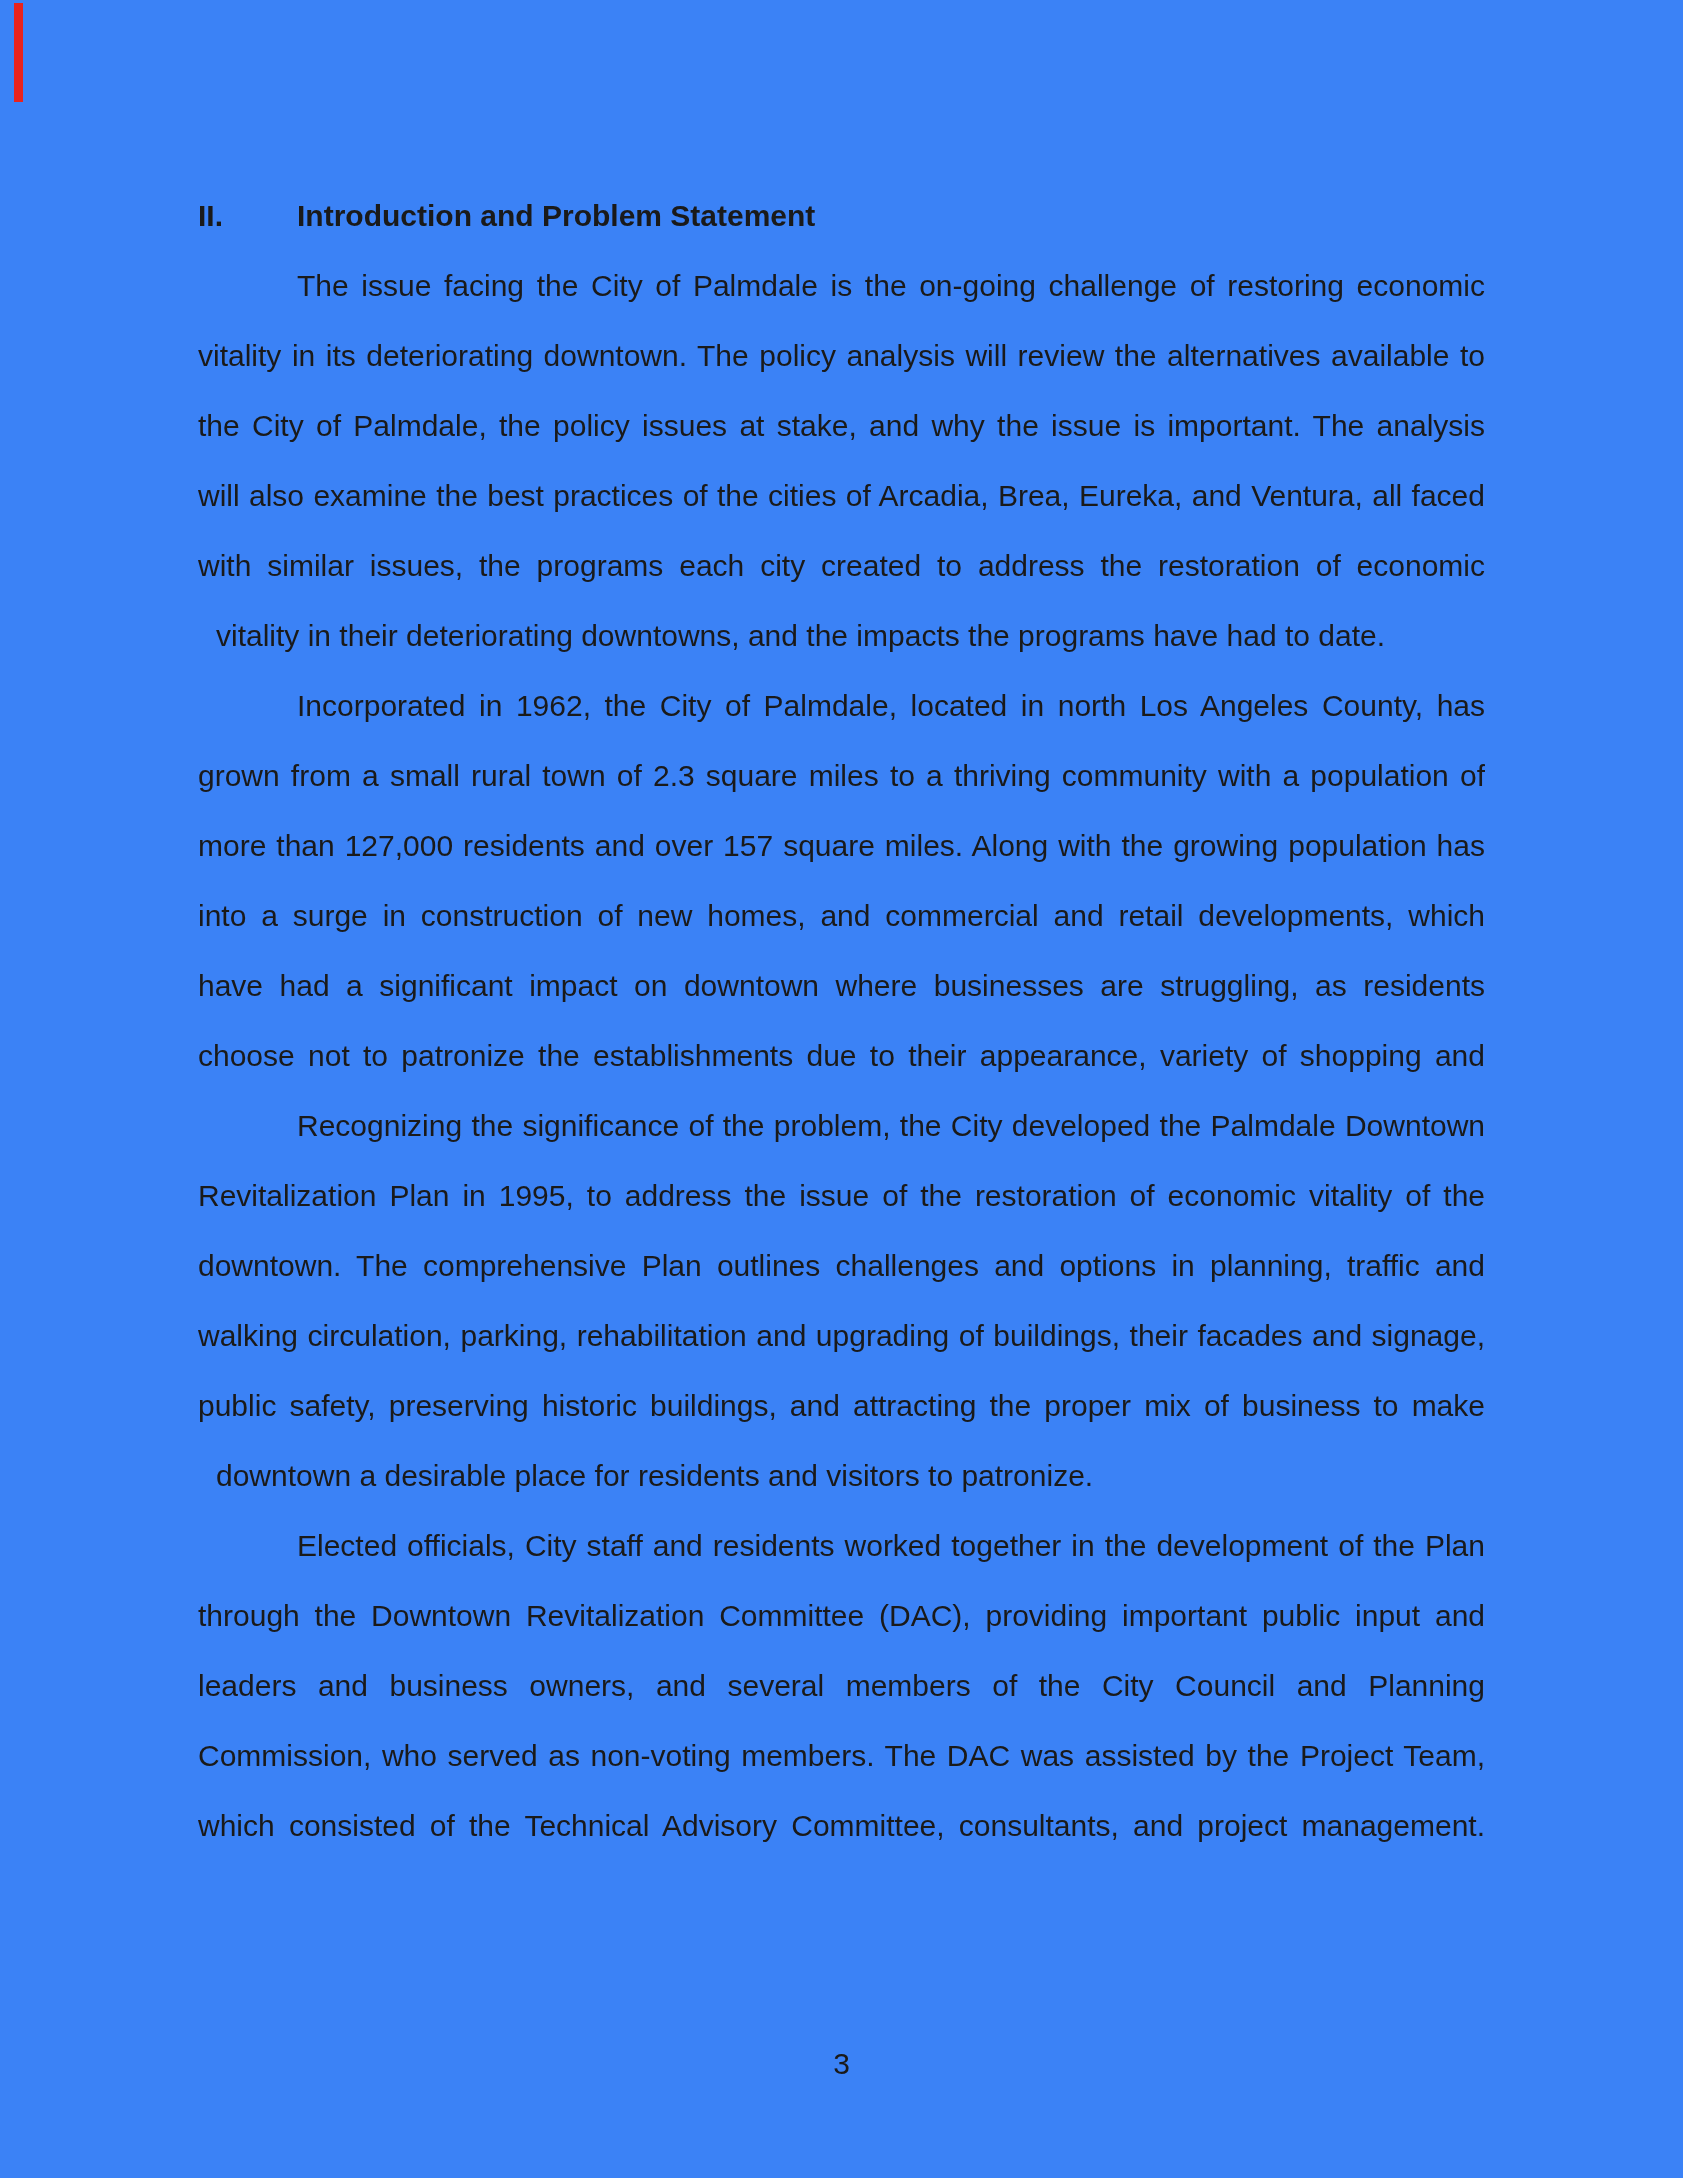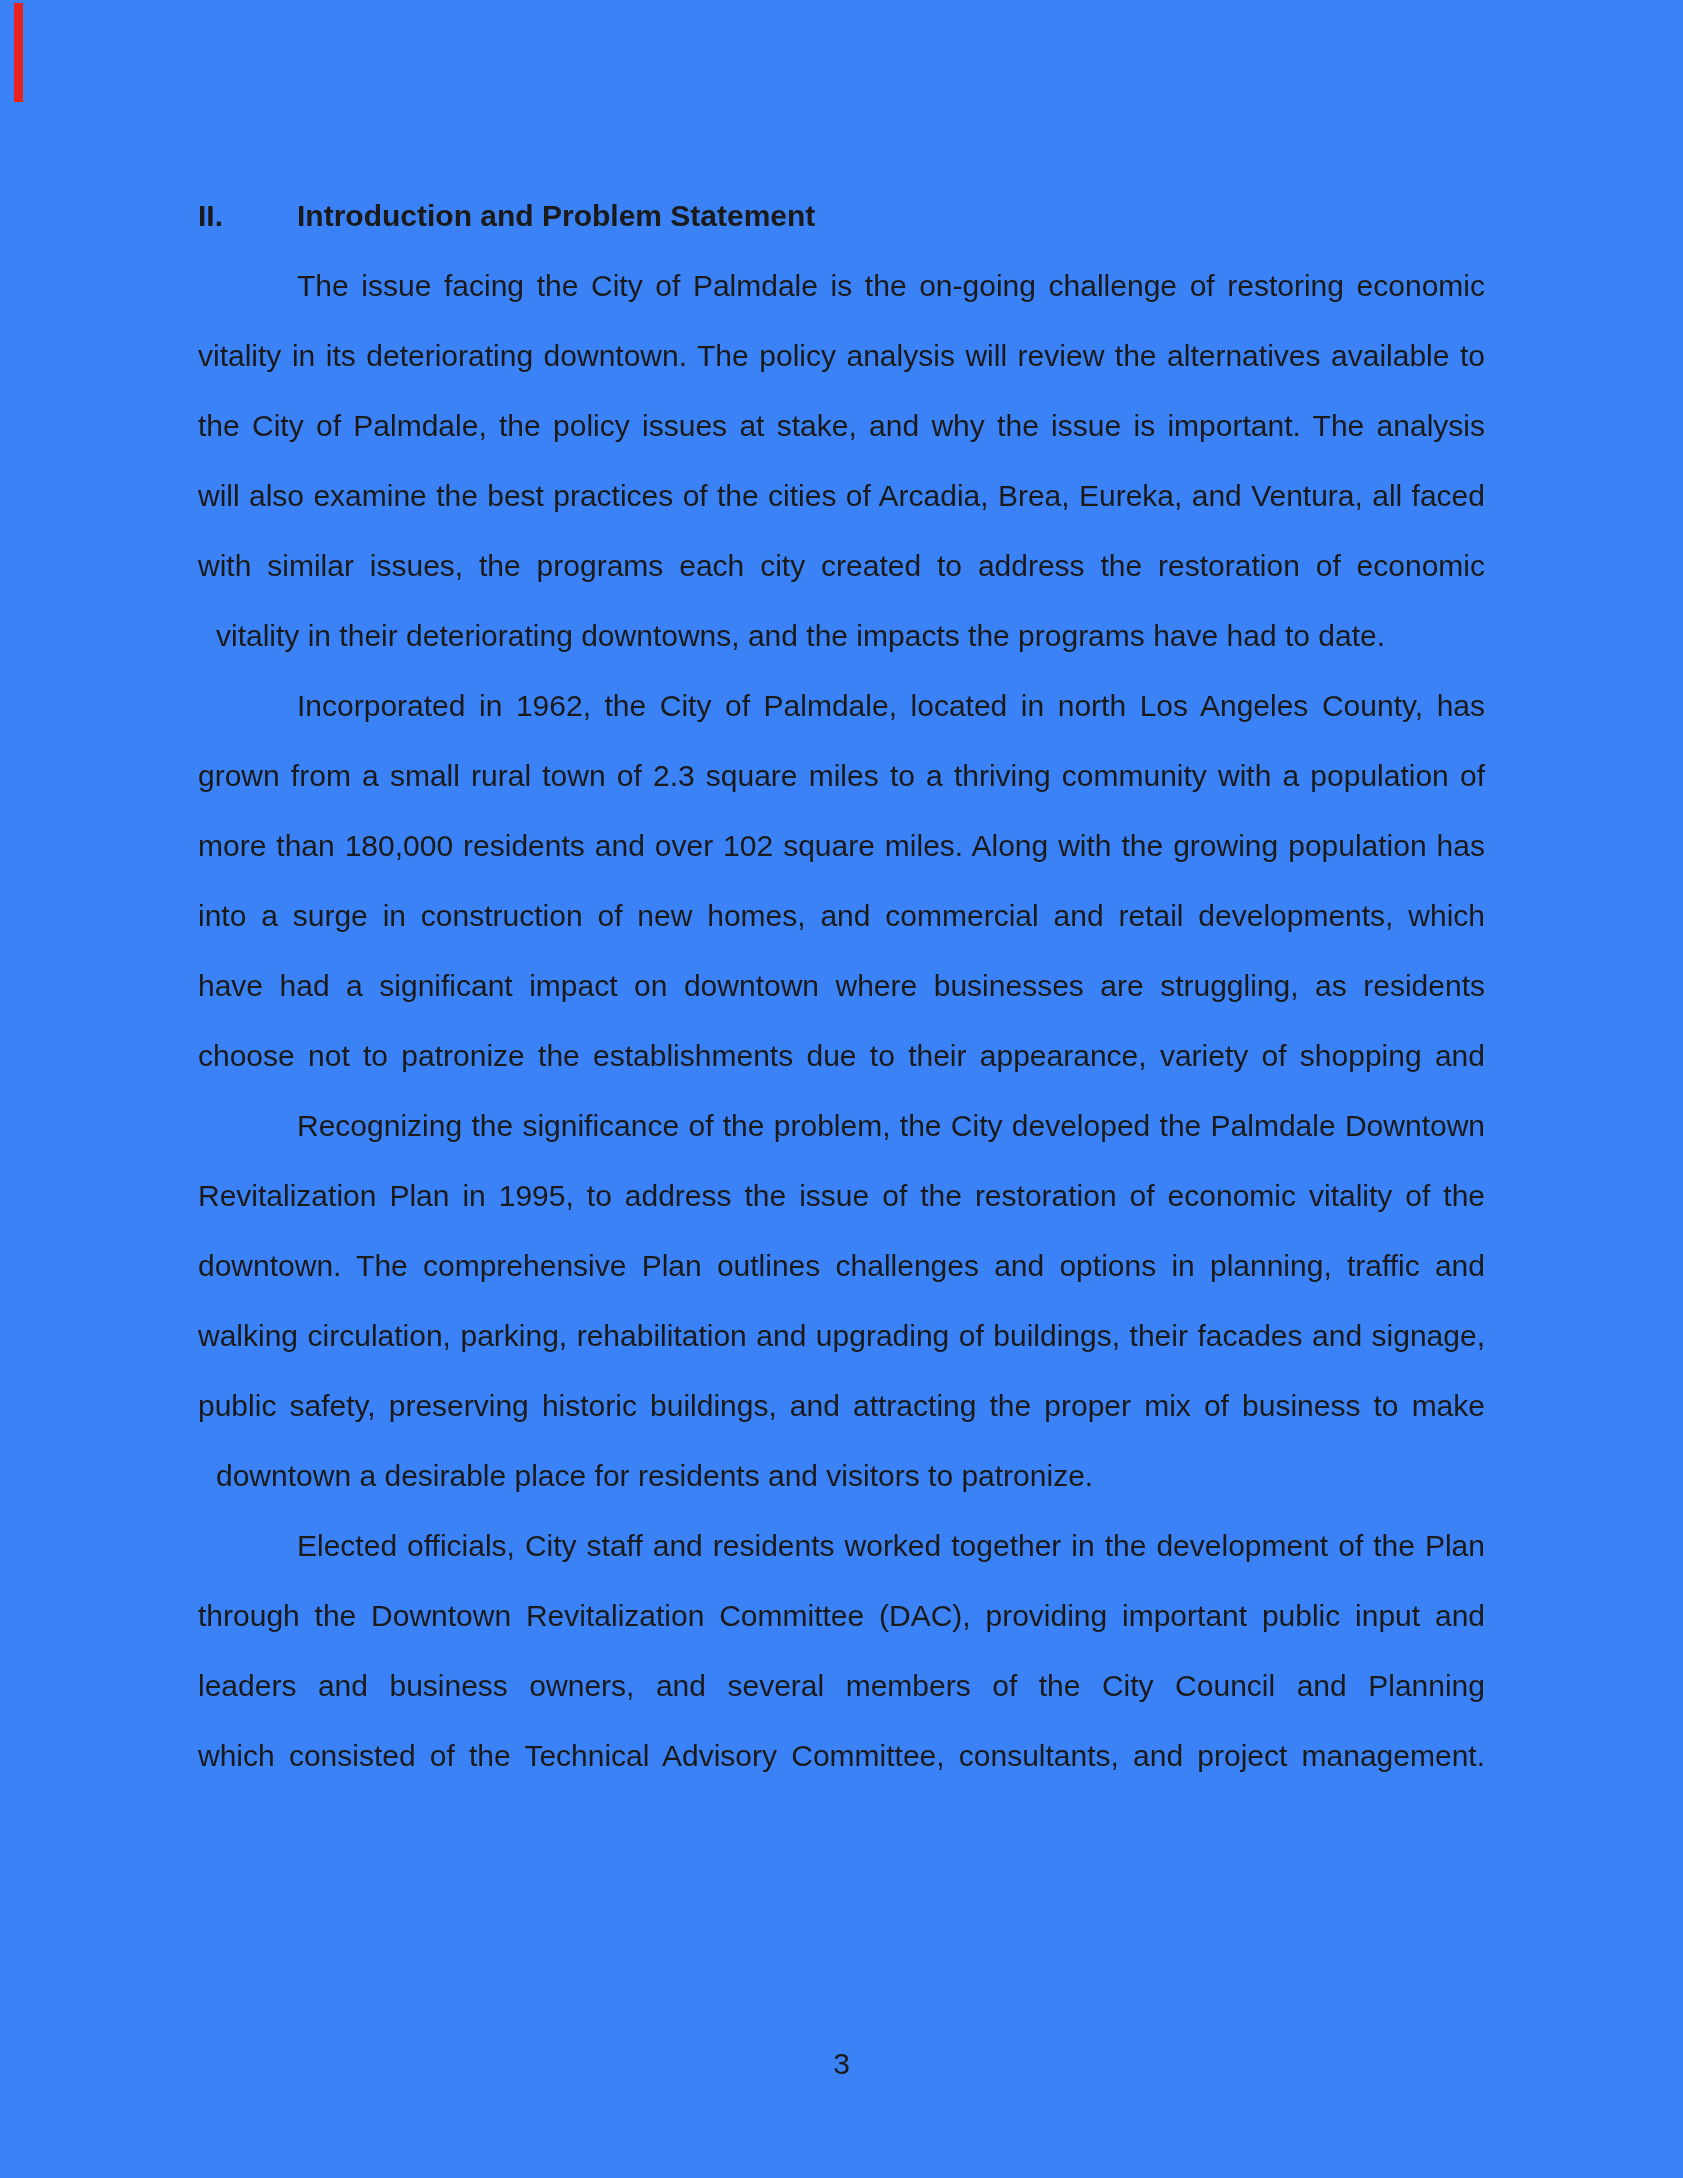--- a/index.html
+++ b/index.html
@@ -85,37 +85,38 @@
           <div class="line first">The issue facing the City of Palmdale is the on-going challenge of restoring economic</div>
           <div class="line">vitality in its deteriorating downtown.  The policy analysis will review the alternatives available to</div>
           <div class="line">the City of Palmdale, the policy issues at stake, and why the issue is important.  The analysis</div>
           <div class="line">will also examine the best practices of the cities of Arcadia, Brea, Eureka, and Ventura, all faced</div>
           <div class="line">with similar issues, the programs each city created to address the restoration of economic</div>
           <div class="line left">vitality in their deteriorating downtowns, and the impacts the programs have had to date.</div>
         </div>
         <div>
           <div class="line first">Incorporated in 1962, the City of Palmdale, located in north Los Angeles County, has</div>
           <div class="line">grown from a small rural town of 2.3 square miles to a thriving community with a population of</div>
-          <div class="line">more than 180,000 residents and over 102 square miles.  Along with the growing population has</div>
+          <div class="line">more than 127,000 residents and over 157 square miles.  Along with the growing population has</div>
           <div class="line">into a surge in construction of new homes, and commercial and retail developments, which</div>
           <div class="line">have had a significant impact on downtown where businesses are struggling, as residents</div>
           <div class="line">choose not to patronize the establishments due to their appearance, variety of shopping and</div>
         </div>
         <div>
           <div class="line first">Recognizing the significance of the problem, the City developed the Palmdale Downtown</div>
           <div class="line">Revitalization Plan in 1995, to address the issue of the restoration of economic vitality of the</div>
           <div class="line">downtown.  The comprehensive Plan outlines challenges and options in planning, traffic and</div>
           <div class="line">walking circulation, parking, rehabilitation and upgrading of buildings, their facades and signage,</div>
           <div class="line">public safety, preserving historic buildings, and attracting the proper mix of business to make</div>
           <div class="line left">downtown a desirable place for residents and visitors to patronize.</div>
         </div>
         <div>
           <div class="line first">Elected officials, City staff and residents worked together in the development of the Plan</div>
           <div class="line">through the Downtown Revitalization Committee (DAC), providing important public input and</div>
           <div class="line">leaders and business owners, and several members of the City Council and Planning</div>
+          <div class="line">Commission, who served as non-voting members.  The DAC was assisted by the Project Team,</div>
           <div class="line">which consisted of the Technical Advisory Committee, consultants, and project management.</div>
         </div>
       </div>
   </div>
 
   <div class="footer">
     <span>3</span>
   </div>
 </div>
 

